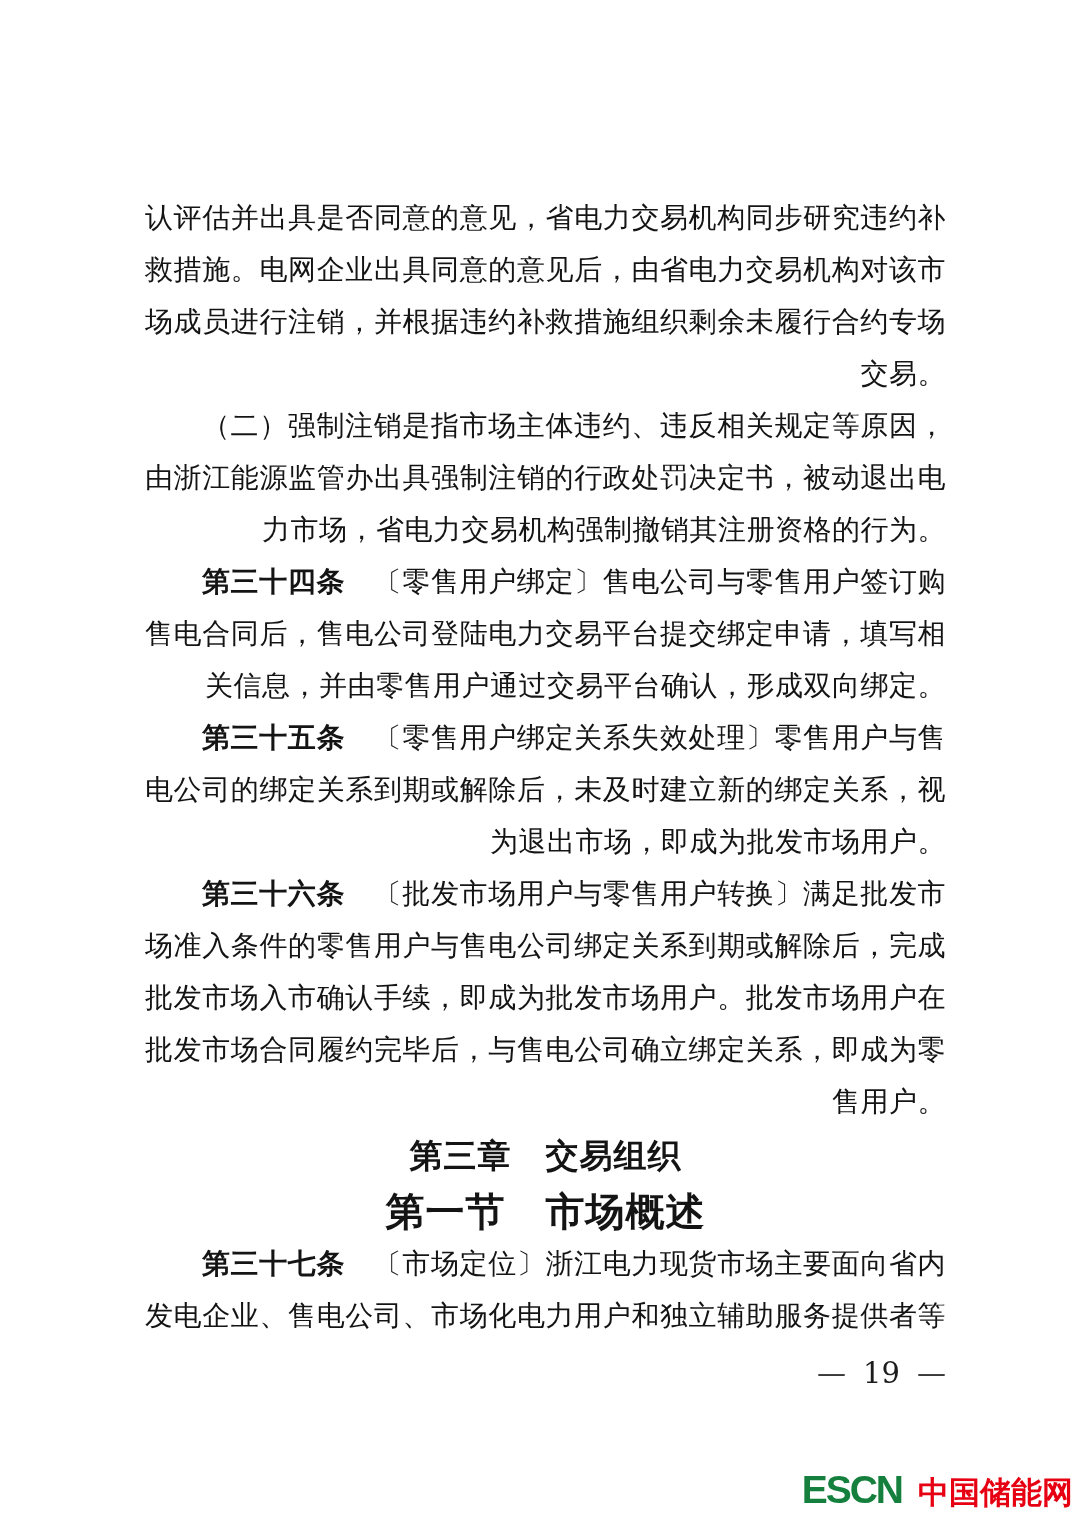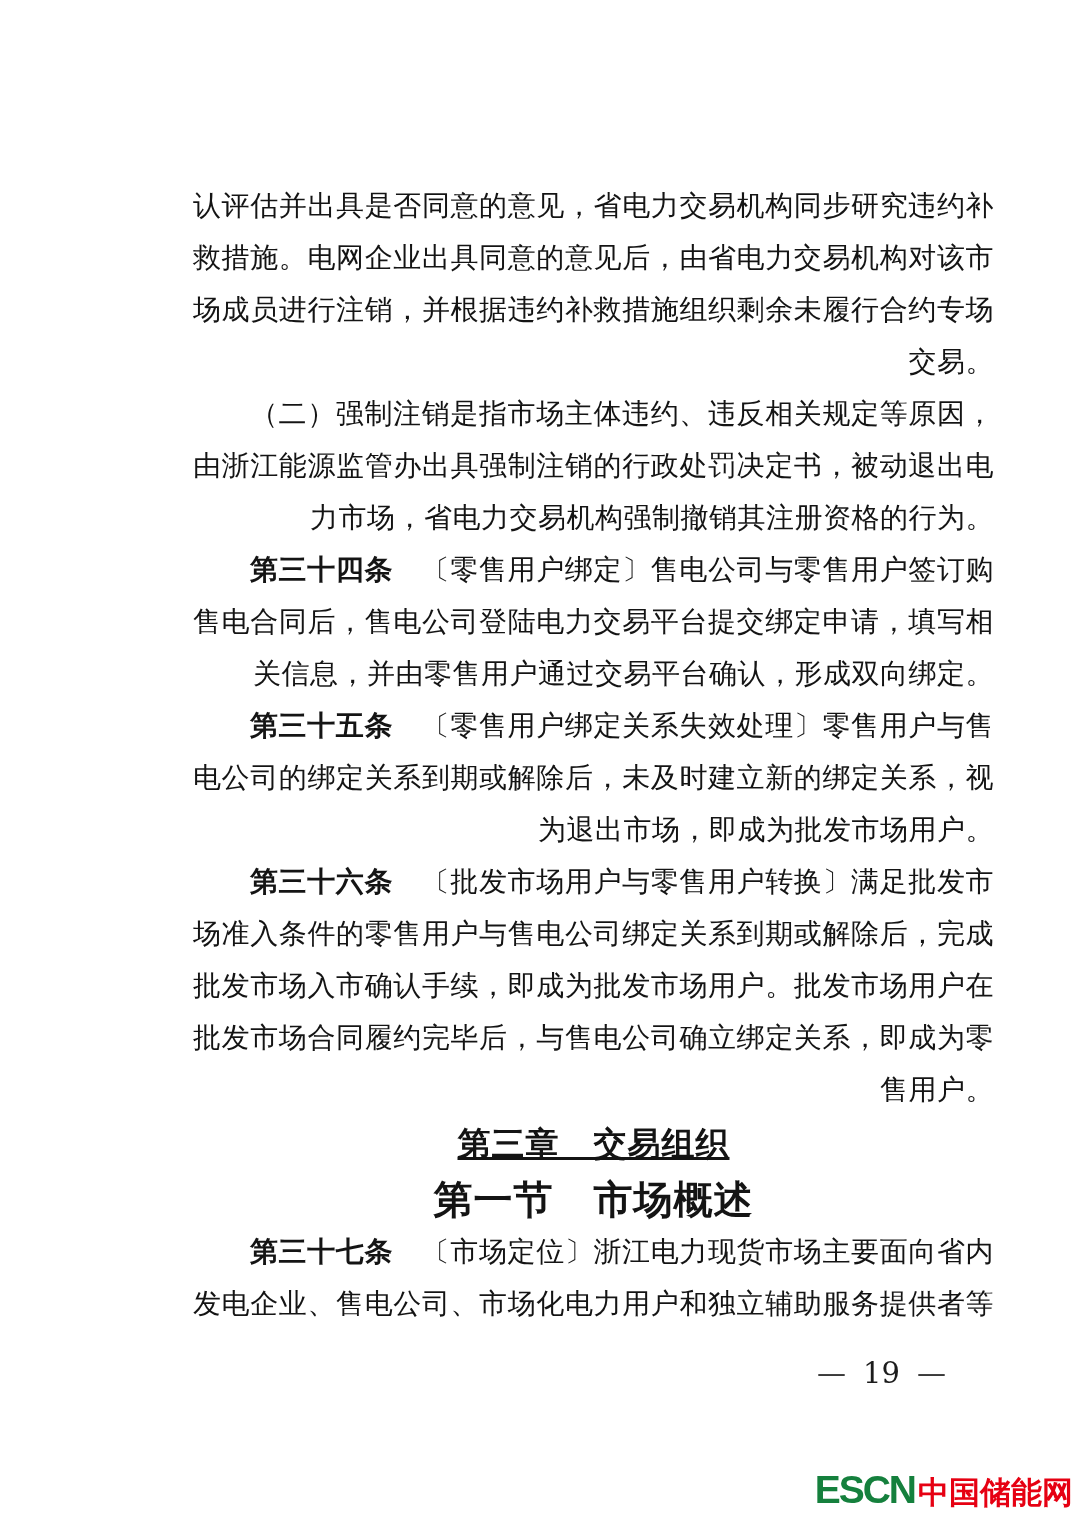--- a/index.html
+++ b/index.html
@@ -8,23 +8,22 @@
     width: 1080px;
     height: 1528px;
     background: #ffffff;
     overflow: hidden;
     font-family: "DejaVu Serif", "Liberation Serif", serif;
     color: #141414;
   }
   .doc-body {
     position: absolute;
     left: 145px;
-    top: 180px;
+    top: 192px;
     width: 801px;
-    margin-left: 48px;
   }
   .line {
     font-size: 28px;
     line-height: 52px;
     height: 52px;
     letter-spacing: 0.5px;
     text-align: right;
   }
   .line.justify {
     text-align: justify;
@@ -35,21 +34,20 @@
   .article-label { font-weight: bold; }
   .line.chapter {
     font-family: "DejaVu Sans", "Liberation Sans", sans-serif;
     font-weight: bold;
     font-size: 33px;
     line-height: 56px;
     height: 56px;
     text-align: center;
     text-align-last: center;
     letter-spacing: 1px;
-    text-decoration: underline;
   }
   .line.section {
     font-weight: bold;
     font-size: 39px;
     line-height: 54px;
     height: 54px;
     text-align: center;
     text-align-last: center;
     letter-spacing: 1px;
   }
@@ -73,21 +71,21 @@
     font-family: "Liberation Sans", sans-serif;
     font-weight: bold;
     font-size: 39px;
     letter-spacing: -2px;
     vertical-align: baseline;
   }
   .logo-cjk {
     font-family: "DejaVu Sans", "Liberation Sans", sans-serif;
     font-weight: bold;
     font-size: 31px;
-    margin-left: 3px;
+    margin-left: 16px;
     vertical-align: baseline;
   }
 </style>
 </head>
 <body>
 
 <div class="page">
 
   <div class="doc-body" id="doc-body">
       <div class="line justify"><span>认评估并出具是否同意的意见，省电力交易机构同步研究违约补</span></div>

